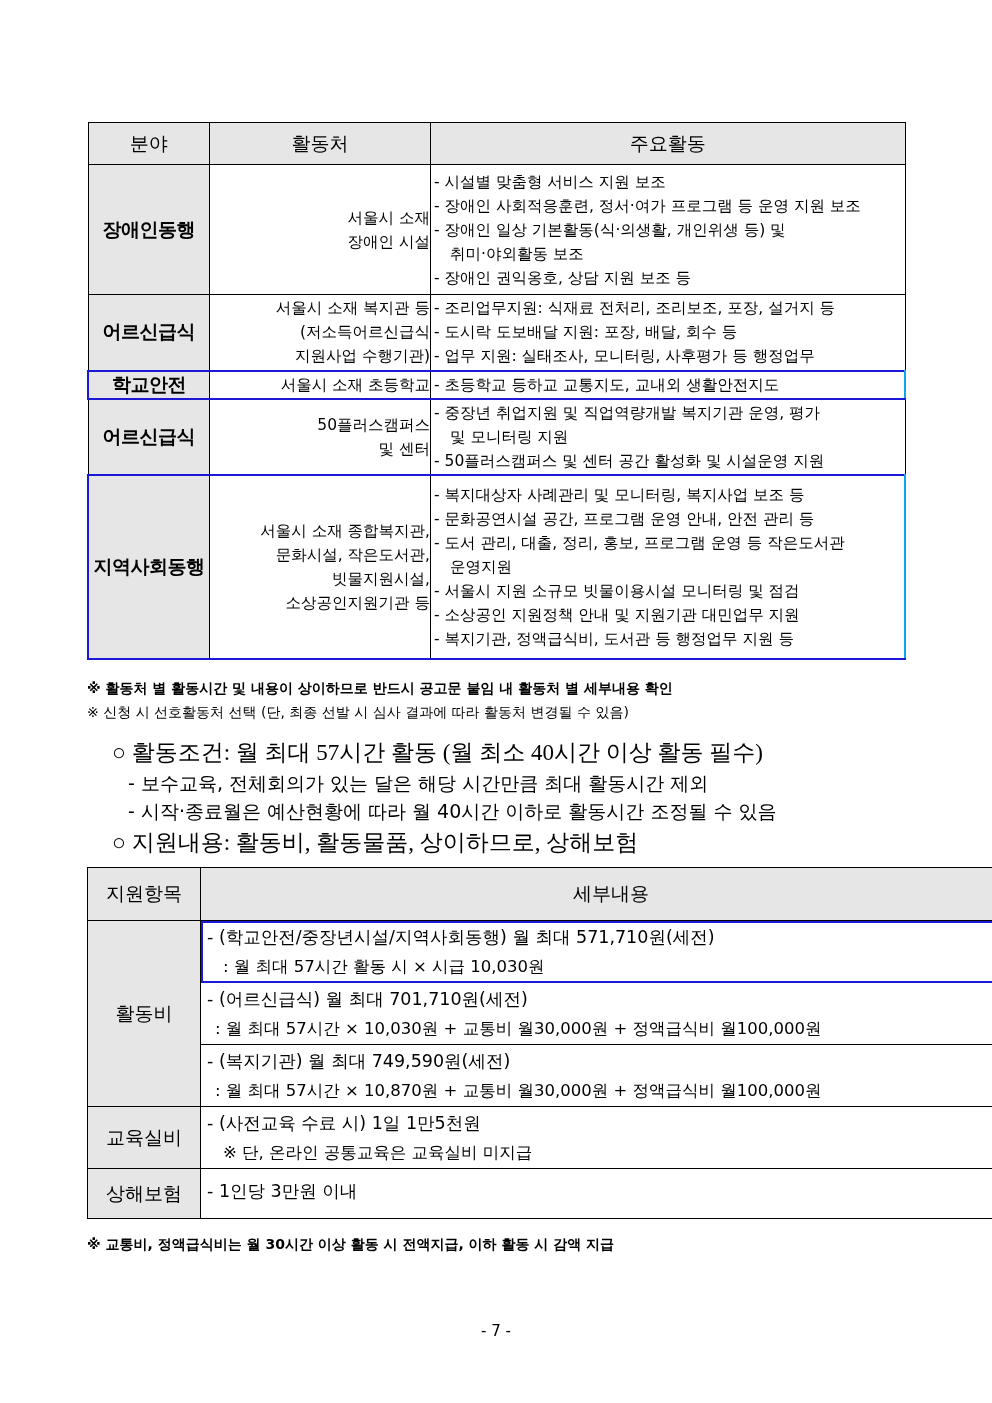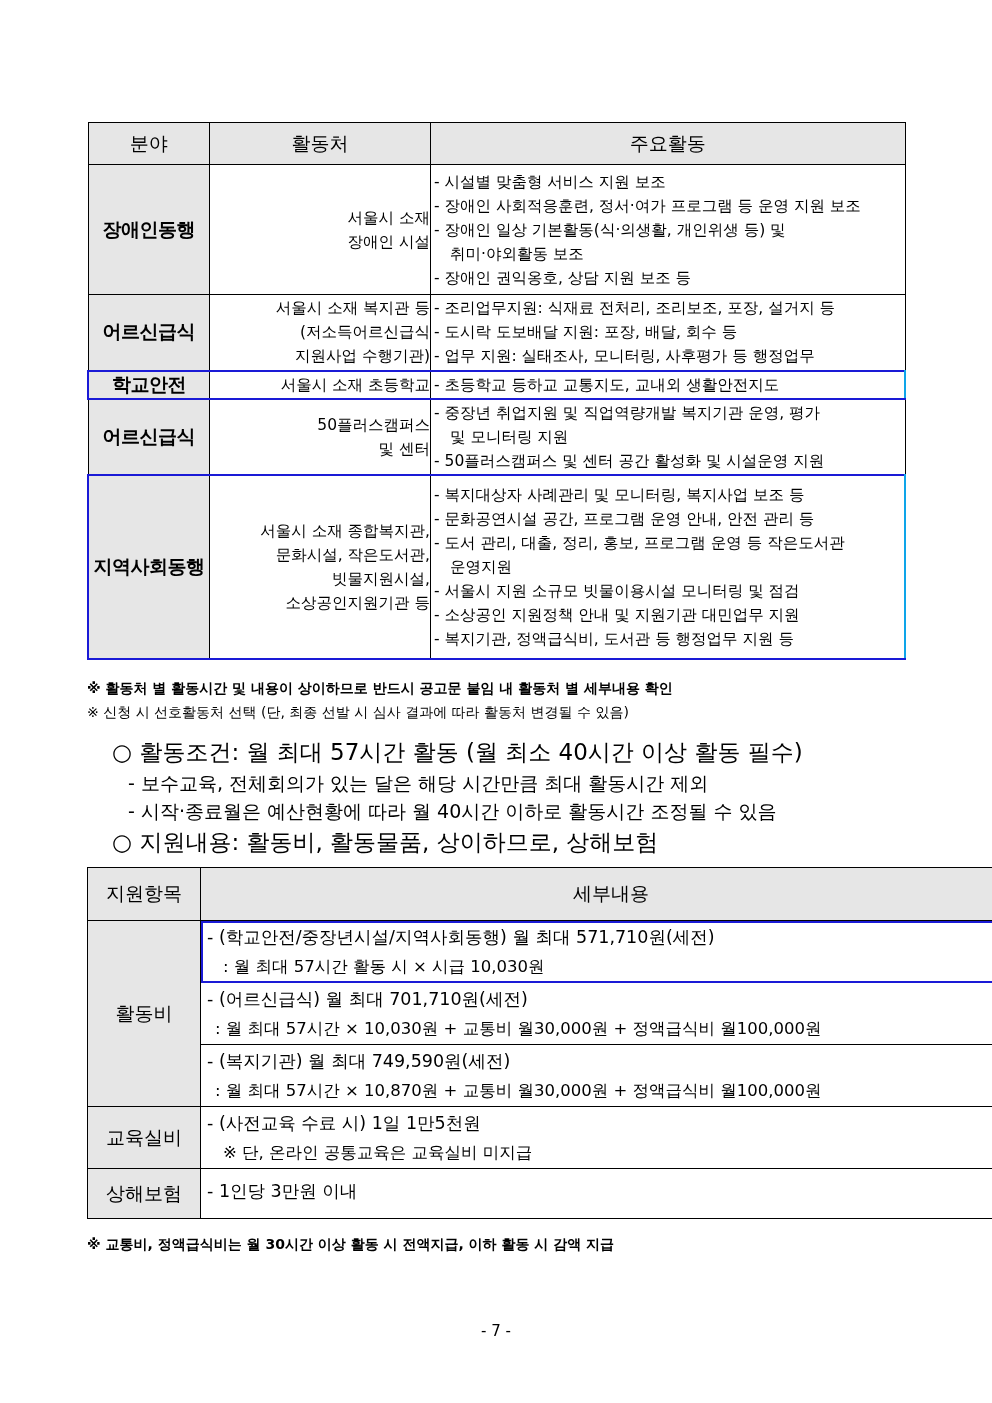--- a/index.html
+++ b/index.html
@@ -17,21 +17,21 @@
   #t1 .cat { width: 120px; text-align: center; font-weight: bold; font-size: 19px; letter-spacing: -0.5px; }
   #t1 .org { width: 220px; text-align: right; font-size: 15.5px; line-height: 24px; }
   #t1 .act { font-size: 15.5px; line-height: 24px; padding-left: 3px; }
   .act div { white-space: nowrap; }
   .act .ind { padding-left: 16px; }
   .blue-row td { border-top: 2px solid #1a1ad6; border-bottom: 2px solid #1a1ad6; }
   .blue-row td:first-child { border-left: 2px solid #1a1ad6; }
   .blue-row td:last-child { border-right: 2px solid #0ea5e9; }
   .note { position: absolute; left: 87px; font-size: 14px; white-space: nowrap; }
   .note.b { font-weight: bold; }
-  .h1 { position: absolute; left: 112px; font-size: 23px; white-space: nowrap; }
+  .h1 { position: absolute; left: 112px; font-size: 23px; white-space: nowrap; font-family: Liberation Serif, serif; }
   .h2 { position: absolute; left: 128px; font-size: 19px; white-space: nowrap; }
   #t2 { left: 87px; top: 867px; width: 935px; }
   #t2 th { height: 52px; font-weight: normal; font-size: 19px; }
   #t2 .lab { width: 112px; text-align: center; font-size: 19px; }
   #t2 .det { font-size: 17.5px; padding-left: 6px; line-height: 29px; }
   #t2 .det div { white-space: nowrap; }
   #t2 .det .sub { padding-left: 16px; font-size: 16.5px; }
   .bluebox { outline: 2px solid #1a1ad6; outline-offset: -2px; }
   .pageno { position: absolute; left: 0; width: 992px; top: 1322px; text-align: center; font-size: 15px; }
 </style>

